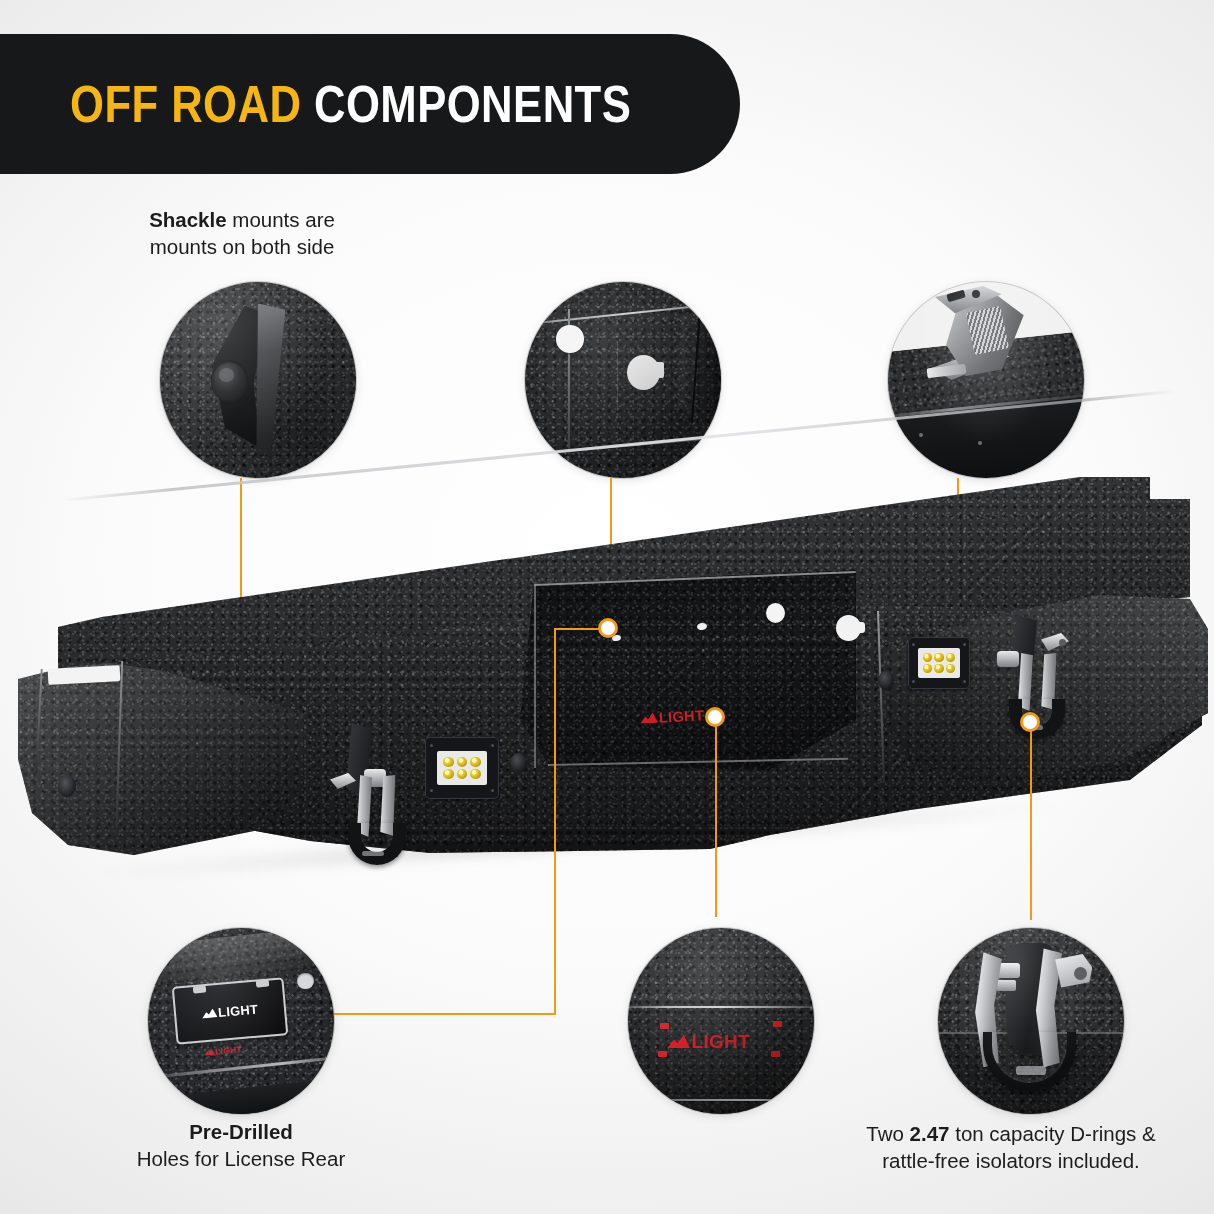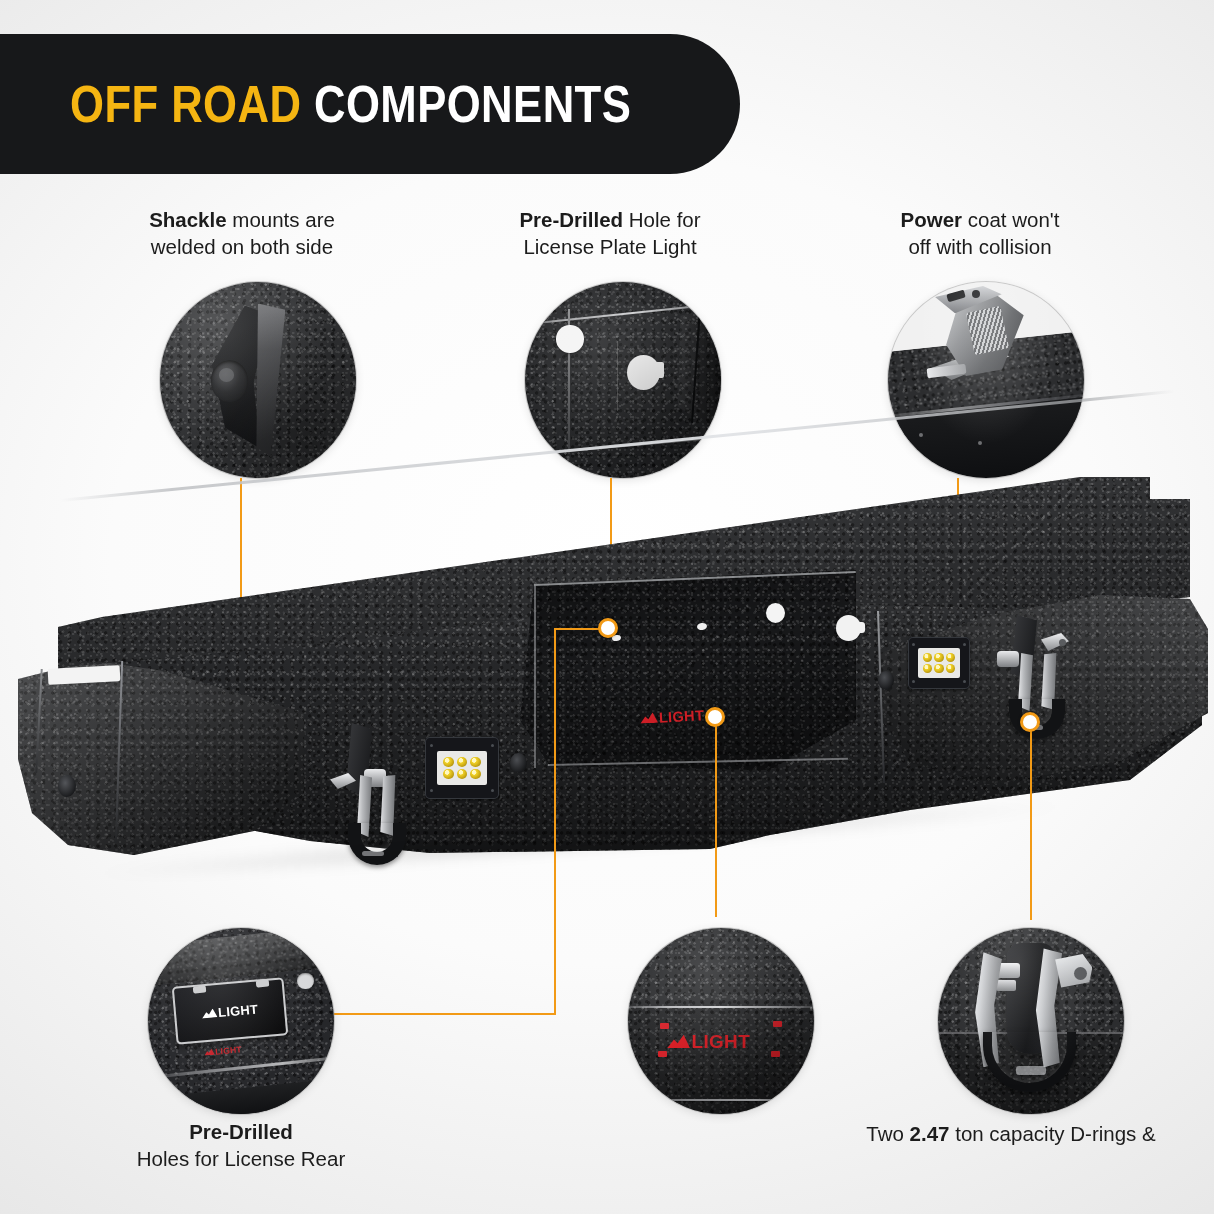--- a/index.html
+++ b/index.html
@@ -102,32 +102,24 @@
 <div class="stage">
 
   <div class="banner">
     <h1>
       <span class="y">OFF ROAD</span><span class="w">&nbsp;</span><span class="w">COMPONENTS</span>
     </h1>
   </div>
 
   <div class="cap" style="left:92px; top:206px; width:300px;">
     <b>Shackle</b><span> mounts are</span><br>
-    <span>welded on both side</span>
-  </div>
-
-  <div class="cap" style="left:460px; top:206px; width:300px;">
-    <b>Pre-Drilled</b><span> Hole for</span><br>
-    <span>License Plate Light</span>
-  </div>
-
-  <div class="cap" style="left:830px; top:206px; width:300px;">
-    <b>Power</b><span> coat won't</span><br>
-    <span>off with collision</span>
-  </div>
+    <span>mounts on both side</span>
+  </div>
+
+
 
   <div class="circle" style="left:160px; top:282px; width:196px; height:196px;">
     <div class="inner">
       <div class="tex" style="background-color:#303133;"></div>
 
       <div style="position:absolute; left:22%; top:12%; width:56%; height:76%;
                   background:linear-gradient(135deg,#1b1c1e 0%, #101113 55%, #1f2022 100%);
                   clip-path:polygon(38% 0%, 60% 6%, 46% 52%, 52% 96%, 20% 82%, 8% 40%);
                   filter:blur(.2px);"></div>
 
@@ -555,15 +547,16 @@
   </div>
 
   <div class="cap" style="left:61px; top:1118px; width:360px;">
     <b>Pre-Drilled</b><br>
     <span>Holes for License Rear</span>
   </div>
 
 
   <div class="cap" style="left:846px; top:1120px; width:330px;">
     <span>Two  </span><b>2.47</b><span> ton capacity D-rings &amp;</span><br>
+    <span>rattle-free isolators included.</span>
   </div>
 
 </div>
 
 </body></html>

